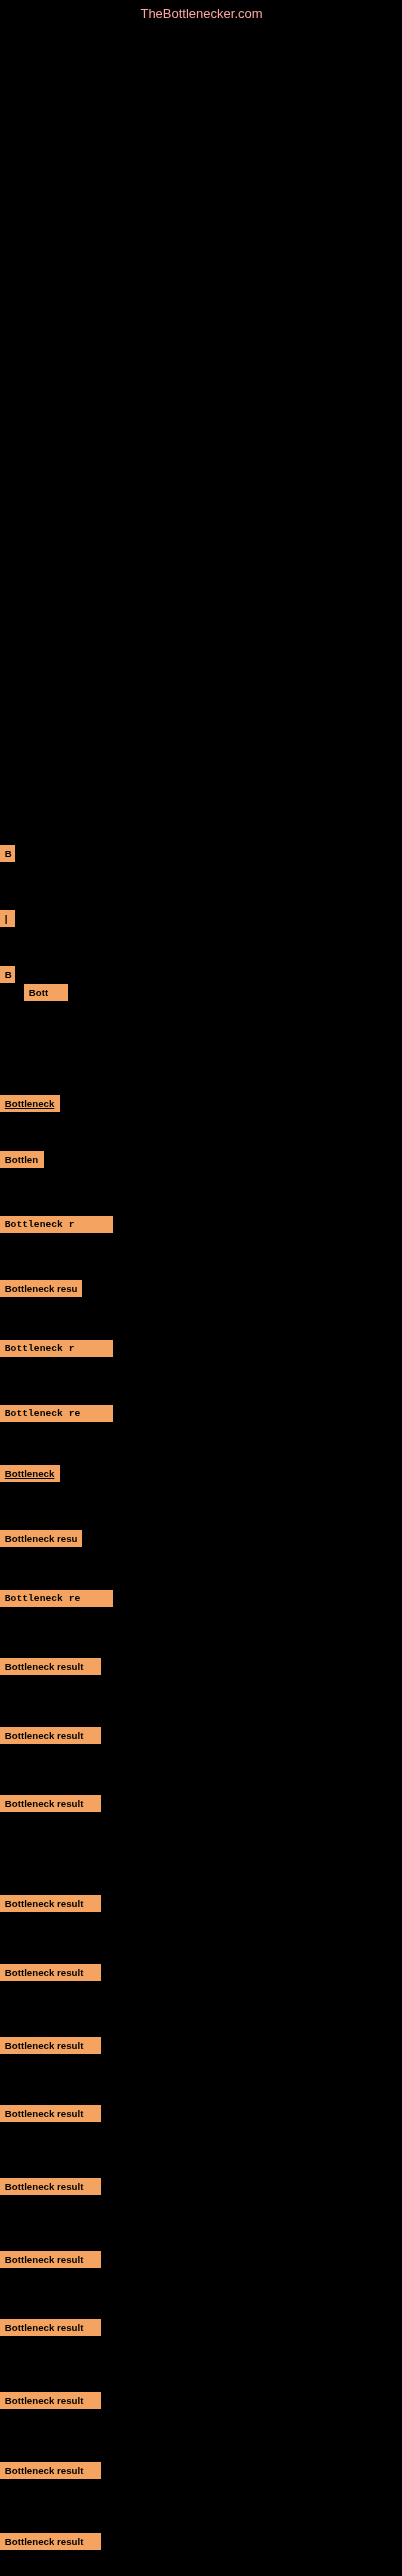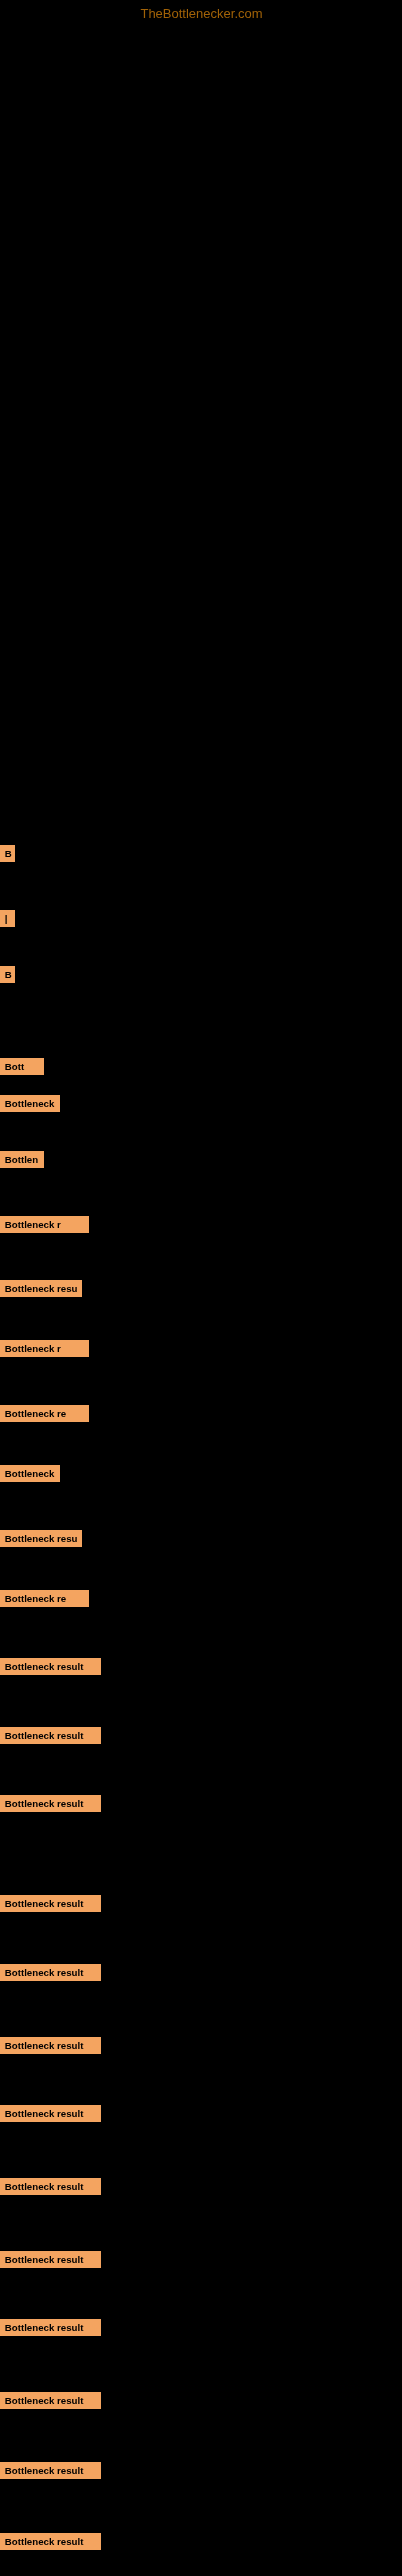--- a/index.html
+++ b/index.html
@@ -10,21 +10,21 @@
 
     body {
       background-color: #000000;
       width: 403px;
       min-height: 2576px;
       font-family: Arial, sans-serif;
       position: relative;
     }
 
     .site-title {
-      color: #a16207;
+      color: #fca5a5;
       font-size: 13px;
       text-align: center;
       padding-top: 6.4px;
       position: absolute;
       top: 0;
       left: 0;
       right: 0;
     }
 
     .result-badge {
@@ -34,41 +34,41 @@
       font-weight: bold;
       padding: 3.2px 4.8px;
       white-space: nowrap;
       overflow: hidden;
       display: inline-block;
     }
 
     
     .badge-xs { width: 14.5px; }
     .badge-sm { width: 44px; }
-    .badge-md { width: 60px; }
-    .badge-lg { width: 89px; }
+    .badge-md { width: 60px; text-decoration: underline; }
+    .badge-lg { width: 113px; font-family: Liberation Mono, monospace; }
     .badge-xl { width: 82px; }
     .badge-full { width: 101px; }
   </style>
 </head>
 <body>
 
 <div class="site-title">TheBottlenecker.com</div>
 
 <div id="results-wrapper">
     <div style="position: absolute; top: 845px; left: 0px; display: flex; align-items: center;">
       <span class="result-badge badge-xs">B</span>
     </div>
     <div style="position: absolute; top: 910px; left: 0px; display: flex; align-items: center;">
       <span class="result-badge badge-xs">|</span>
     </div>
     <div style="position: absolute; top: 966px; left: 0px; display: flex; align-items: center;">
       <span class="result-badge badge-xs">B</span>
     </div>
-    <div style="position: absolute; top: 1058px; left: 0px; display: flex; align-items: flex-end;">
+    <div style="position: absolute; top: 984px; left: 0px; display: flex; align-items: flex-end; padding-left: 24px;">
       <span class="result-badge badge-sm">Bott</span>
     </div>
     <div style="position: absolute; top: 1095px; left: 0px; display: flex; align-items: center;">
       <span class="result-badge badge-md">Bottleneck</span>
     </div>
     <div style="position: absolute; top: 1151px; left: 0px; display: flex; align-items: flex-start;">
       <span class="result-badge badge-sm">Bottlen</span>
     </div>
     <div style="position: absolute; top: 1216px; left: 0px; display: flex; align-items: center;">
       <span class="result-badge badge-lg">Bottleneck r</span>

